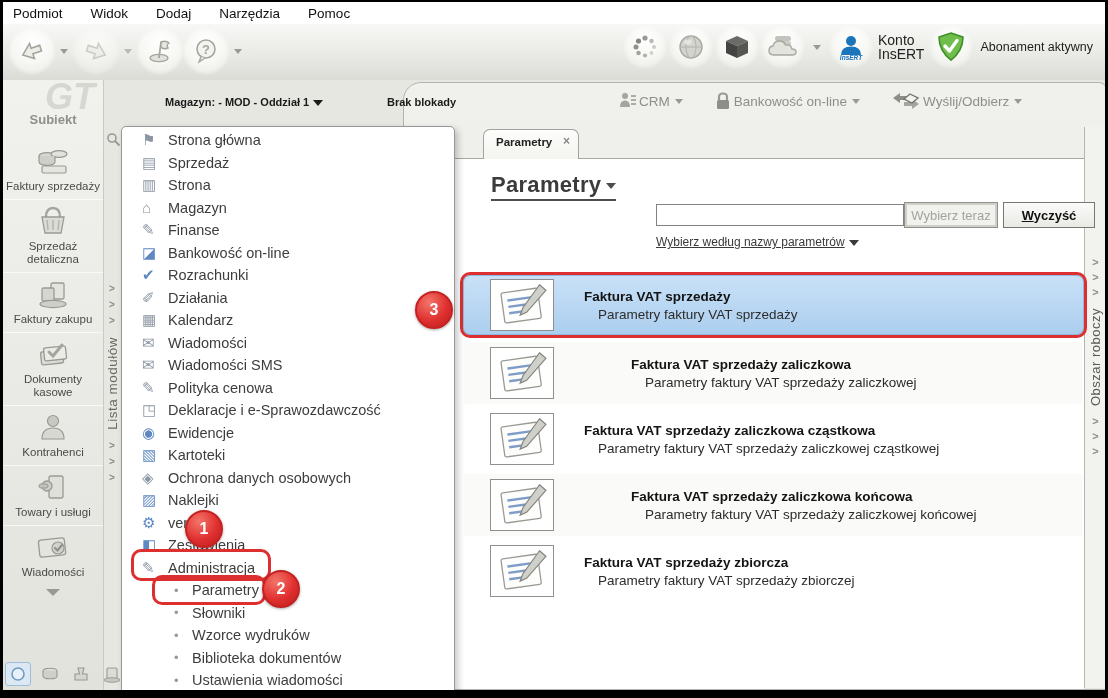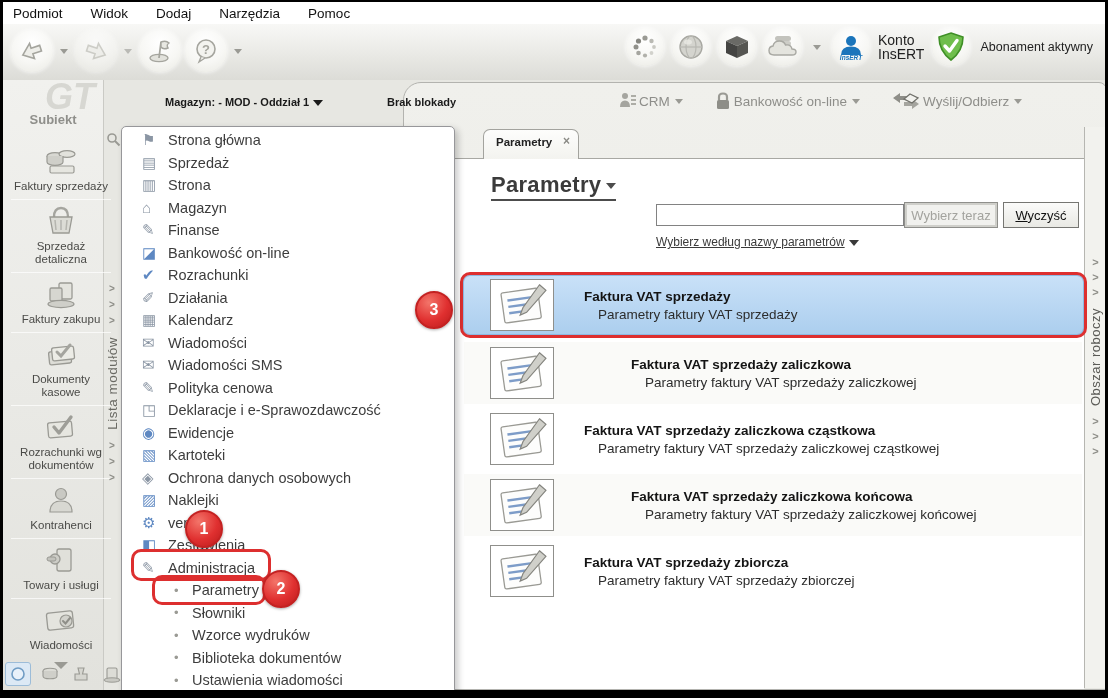--- a/index.html
+++ b/index.html
@@ -63,22 +63,22 @@
               border-bottom:2px solid #4c4c4c;padding-bottom:1px;letter-spacing:.3px;cursor:pointer;}
   .page-title .tcaret{display:inline-block;width:0;height:0;border-left:5px solid transparent;
               border-right:5px solid transparent;border-top:6px solid #4c4c4c;margin-left:5px;
               vertical-align:middle;}
   .search-input{position:absolute;left:653px;top:124px;width:238px;height:20px;
                 border:1px solid #828282;background:#fff;font-size:13px;padding:0 4px;}
   .btn{position:absolute;height:26px;font-size:13px;display:flex;align-items:center;
        justify-content:center;box-sizing:border-box;cursor:pointer;}
   .btn-default{left:901px;top:122px;width:94px;background:#f1f1ee;color:#a3a39e;
                border:1px solid #8f8f8b;box-shadow:inset 0 0 0 2px #cfcfca;}
-  .btn-normal{left:1000px;top:122px;width:76px;background:linear-gradient(#fbfbfa,#e9e9e4);
-              border:1px solid #767672;color:#111;}
+  .btn-normal{left:1000px;top:122px;width:92px;background:linear-gradient(#fbfbfa,#e9e9e4);
+              border:1px solid #767672;color:#111;font-weight:bold;}
   .btn-normal u{text-decoration:underline;}
   .filter-link{position:absolute;left:653px;top:155px;font-size:12px;color:#3a3a3a;
                text-decoration:underline;cursor:pointer;}
   .filter-link .fcaret{display:inline-block;width:0;height:0;border-left:5px solid transparent;
                border-right:5px solid transparent;border-top:6px solid #3a3a3a;margin-left:4px;}
 
   
   .plist{position:absolute;left:461px;top:192px;width:618px;}
   .prow{height:62px;margin-bottom:4px;display:flex;align-items:center;position:relative;
         background:#fff;cursor:pointer;}
@@ -93,21 +93,21 @@
   .ptxt .s{font-size:13.5px;color:#2c2c2c;margin-top:3px;padding-left:14px;}
 
   
   .sidebar{position:absolute;left:0;top:0;width:100px;bottom:0;
            background:linear-gradient(180deg,#f1f1ee,#e2e2dd);border-right:1px solid #cacac5;}
   .gt-logo{position:absolute;left:42px;top:-4px;font-size:36px;font-style:italic;font-weight:700;
            color:#d7d7d2;}
   .app-name{position:absolute;left:0;top:32px;width:100%;text-align:center;font-size:13px;
             font-weight:700;color:#8f8f8b;}
   .side-items{position:absolute;left:0;top:60px;width:100%;display:flex;flex-direction:column;
-              align-items:center;padding-left:8px;}
+              align-items:center;}
   .side-item{width:100%;display:flex;flex-direction:column;align-items:center;cursor:pointer;
              padding:5px 0 6px;border-bottom:1px solid rgba(255,255,255,.7);}
   .side-ic{width:42px;height:32px;display:flex;align-items:center;justify-content:center;}
   .side-lab{font-size:11.5px;color:#4a4a47;text-align:center;line-height:13px;margin-top:3px;
             padding:0 2px;}
   .side-more{margin-top:4px;width:0;height:0;border-left:7px solid transparent;
              border-right:7px solid transparent;border-top:7px solid #9a9a94;}
   .side-bottom{position:absolute;left:2px;bottom:4px;display:flex;align-items:center;gap:7px;}
   .sb-ic{width:24px;height:22px;display:flex;align-items:center;justify-content:center;}
   .sb-ic.sel{background:#dce9f5;border:1px solid #9cbcd8;border-radius:3px;}
@@ -467,29 +467,20 @@
             <svg width="36" height="30" viewBox="0 0 36 30">
                   <rect x="6" y="12" width="22" height="13" rx="2" transform="rotate(-6 17 18)" fill="#dddDd7" stroke="#9a9a94" stroke-width="1.3"></rect>
                   <rect x="9" y="8" width="22" height="13" rx="2" transform="rotate(-6 20 14)" fill="#ecece6" stroke="#9a9a94" stroke-width="1.3"></rect>
                   <path d="M14 13 L18 17 L27 6" fill="none" stroke="#a5a59f" stroke-width="3" stroke-linecap="round"></path>
                 </svg>
           </span>
           <span class="side-lab">Dokumenty kasowe</span>
         </div>
         <div class="side-item">
           <span class="side-ic">
-            <svg width="36" height="30" viewBox="0 0 36 30">
-                  <rect x="5" y="10" width="24" height="15" rx="2" transform="rotate(-5 17 17)" fill="#e6e6e0" stroke="#9a9a94" stroke-width="1.3"></rect>
-                  <path d="M11 15 L16 21 L28 5" fill="none" stroke="#9e9e98" stroke-width="3.4" stroke-linecap="round" stroke-linejoin="round"></path>
-                </svg>
-          </span>
-          <span class="side-lab">Rozrachunki wg dokumentów</span>
-        </div>
-        <div class="side-item">
-          <span class="side-ic">
             <svg width="30" height="30" viewBox="0 0 30 30">
                   <circle cx="15" cy="9" r="5.5" fill="#c9c9c3" stroke="#9a9a94" stroke-width="1.2"></circle>
                   <path d="M4 27 Q4 16 15 16 Q26 16 26 27 Z" fill="#d8d8d2" stroke="#9a9a94" stroke-width="1.2"></path>
                 </svg>
           </span>
           <span class="side-lab">Kontrahenci</span>
         </div>
         <div class="side-item">
           <span class="side-ic">
             <svg width="32" height="30" viewBox="0 0 32 30">

